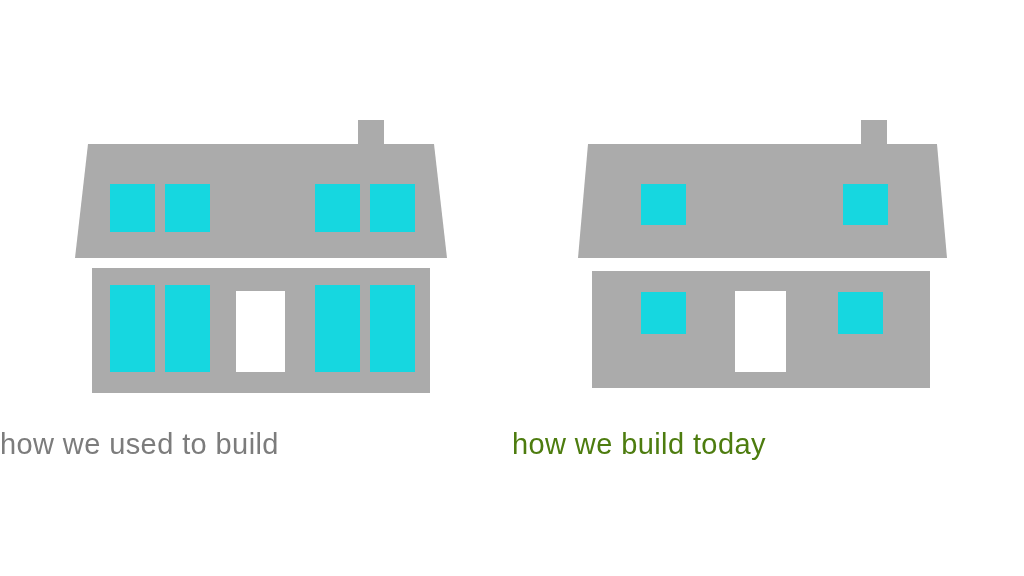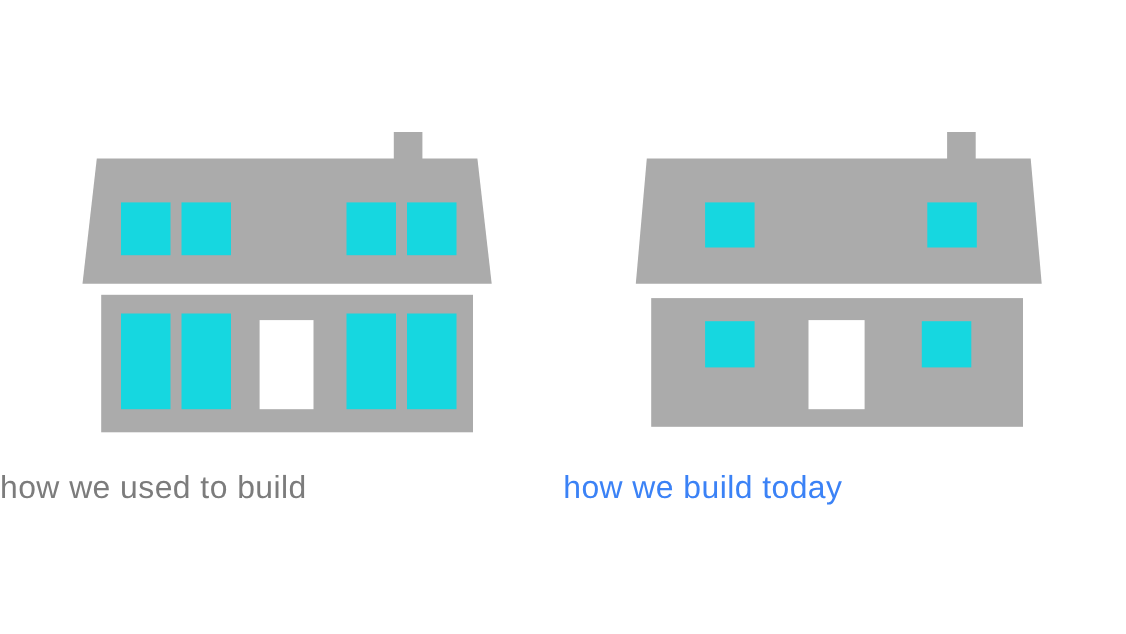--- a/index.html
+++ b/index.html
@@ -96,16 +96,16 @@
         <rect id="R-uw0" x="641" y="184" width="45" height="41" fill="#16d7e0"></rect>
         <rect id="R-uw1" x="843" y="184" width="45" height="41" fill="#16d7e0"></rect>
       </g>
       <g>
         <rect id="R-body" x="592" y="271" width="338" height="117" fill="#ababab"></rect>
         <rect id="R-lw0" x="641" y="292" width="45" height="42" fill="#16d7e0"></rect>
         <rect id="R-lw1" x="838" y="292" width="45" height="42" fill="#16d7e0"></rect>
         <rect id="R-door" x="735" y="291" width="51" height="81" fill="#ffffff"></rect>
       </g>
     </svg>
-    <div class="caption" style="color: #3b82f6;">how we build today</div>
+    <div class="caption" style="color: #4d7c0f;">how we build today</div>
   </div>
 
 </div>
 
 </body></html>

